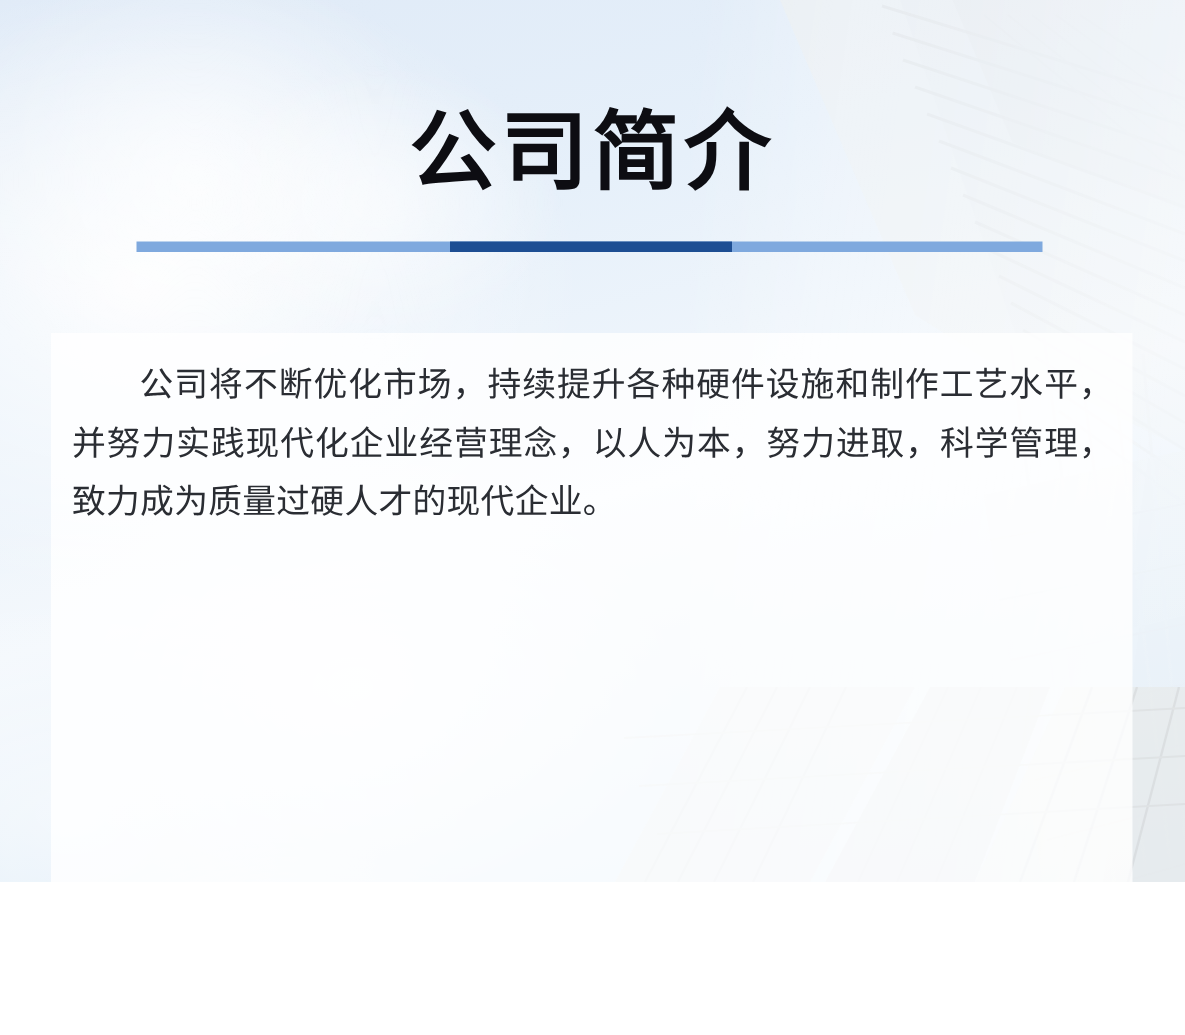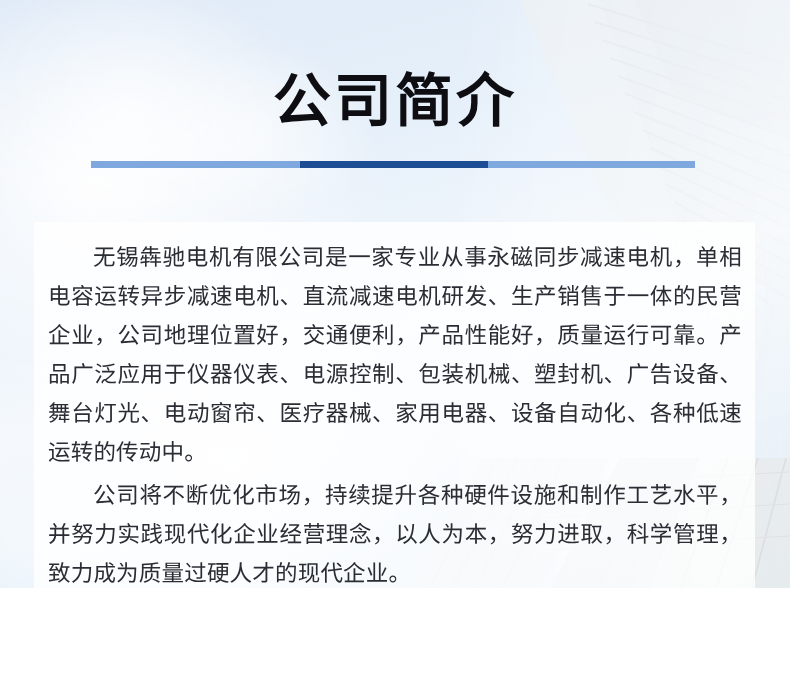--- a/index.html
+++ b/index.html
@@ -246,17 +246,16 @@
 
   <div class="title">公司简介</div>
 
   <div class="divider">
     <div class="divider-core"></div>
   </div>
 
   <div class="panel"></div>
 
   <div class="copy">
-    <p>无锡犇驰电机有限公司是一家专业从事永磁同步减速电机，单相电容运转异步减速电机、直流减速电机研发、生产销售于一体的民营企业，公司地理位置好，交通便利，产品性能好，质量运行可靠。产品广泛应用于仪器仪表、电源控制、包装机械、塑封机、广告设备、舞台灯光、电动窗帘、医疗器械、家用电器、设备自动化、各种低速运转的传动中。</p>
     <p>公司将不断优化市场，持续提升各种硬件设施和制作工艺水平，并努力实践现代化企业经营理念，以人为本，努力进取，科学管理，致力成为质量过硬人才的现代企业。</p>
   </div>
 
 </div>
 
 </body></html>

